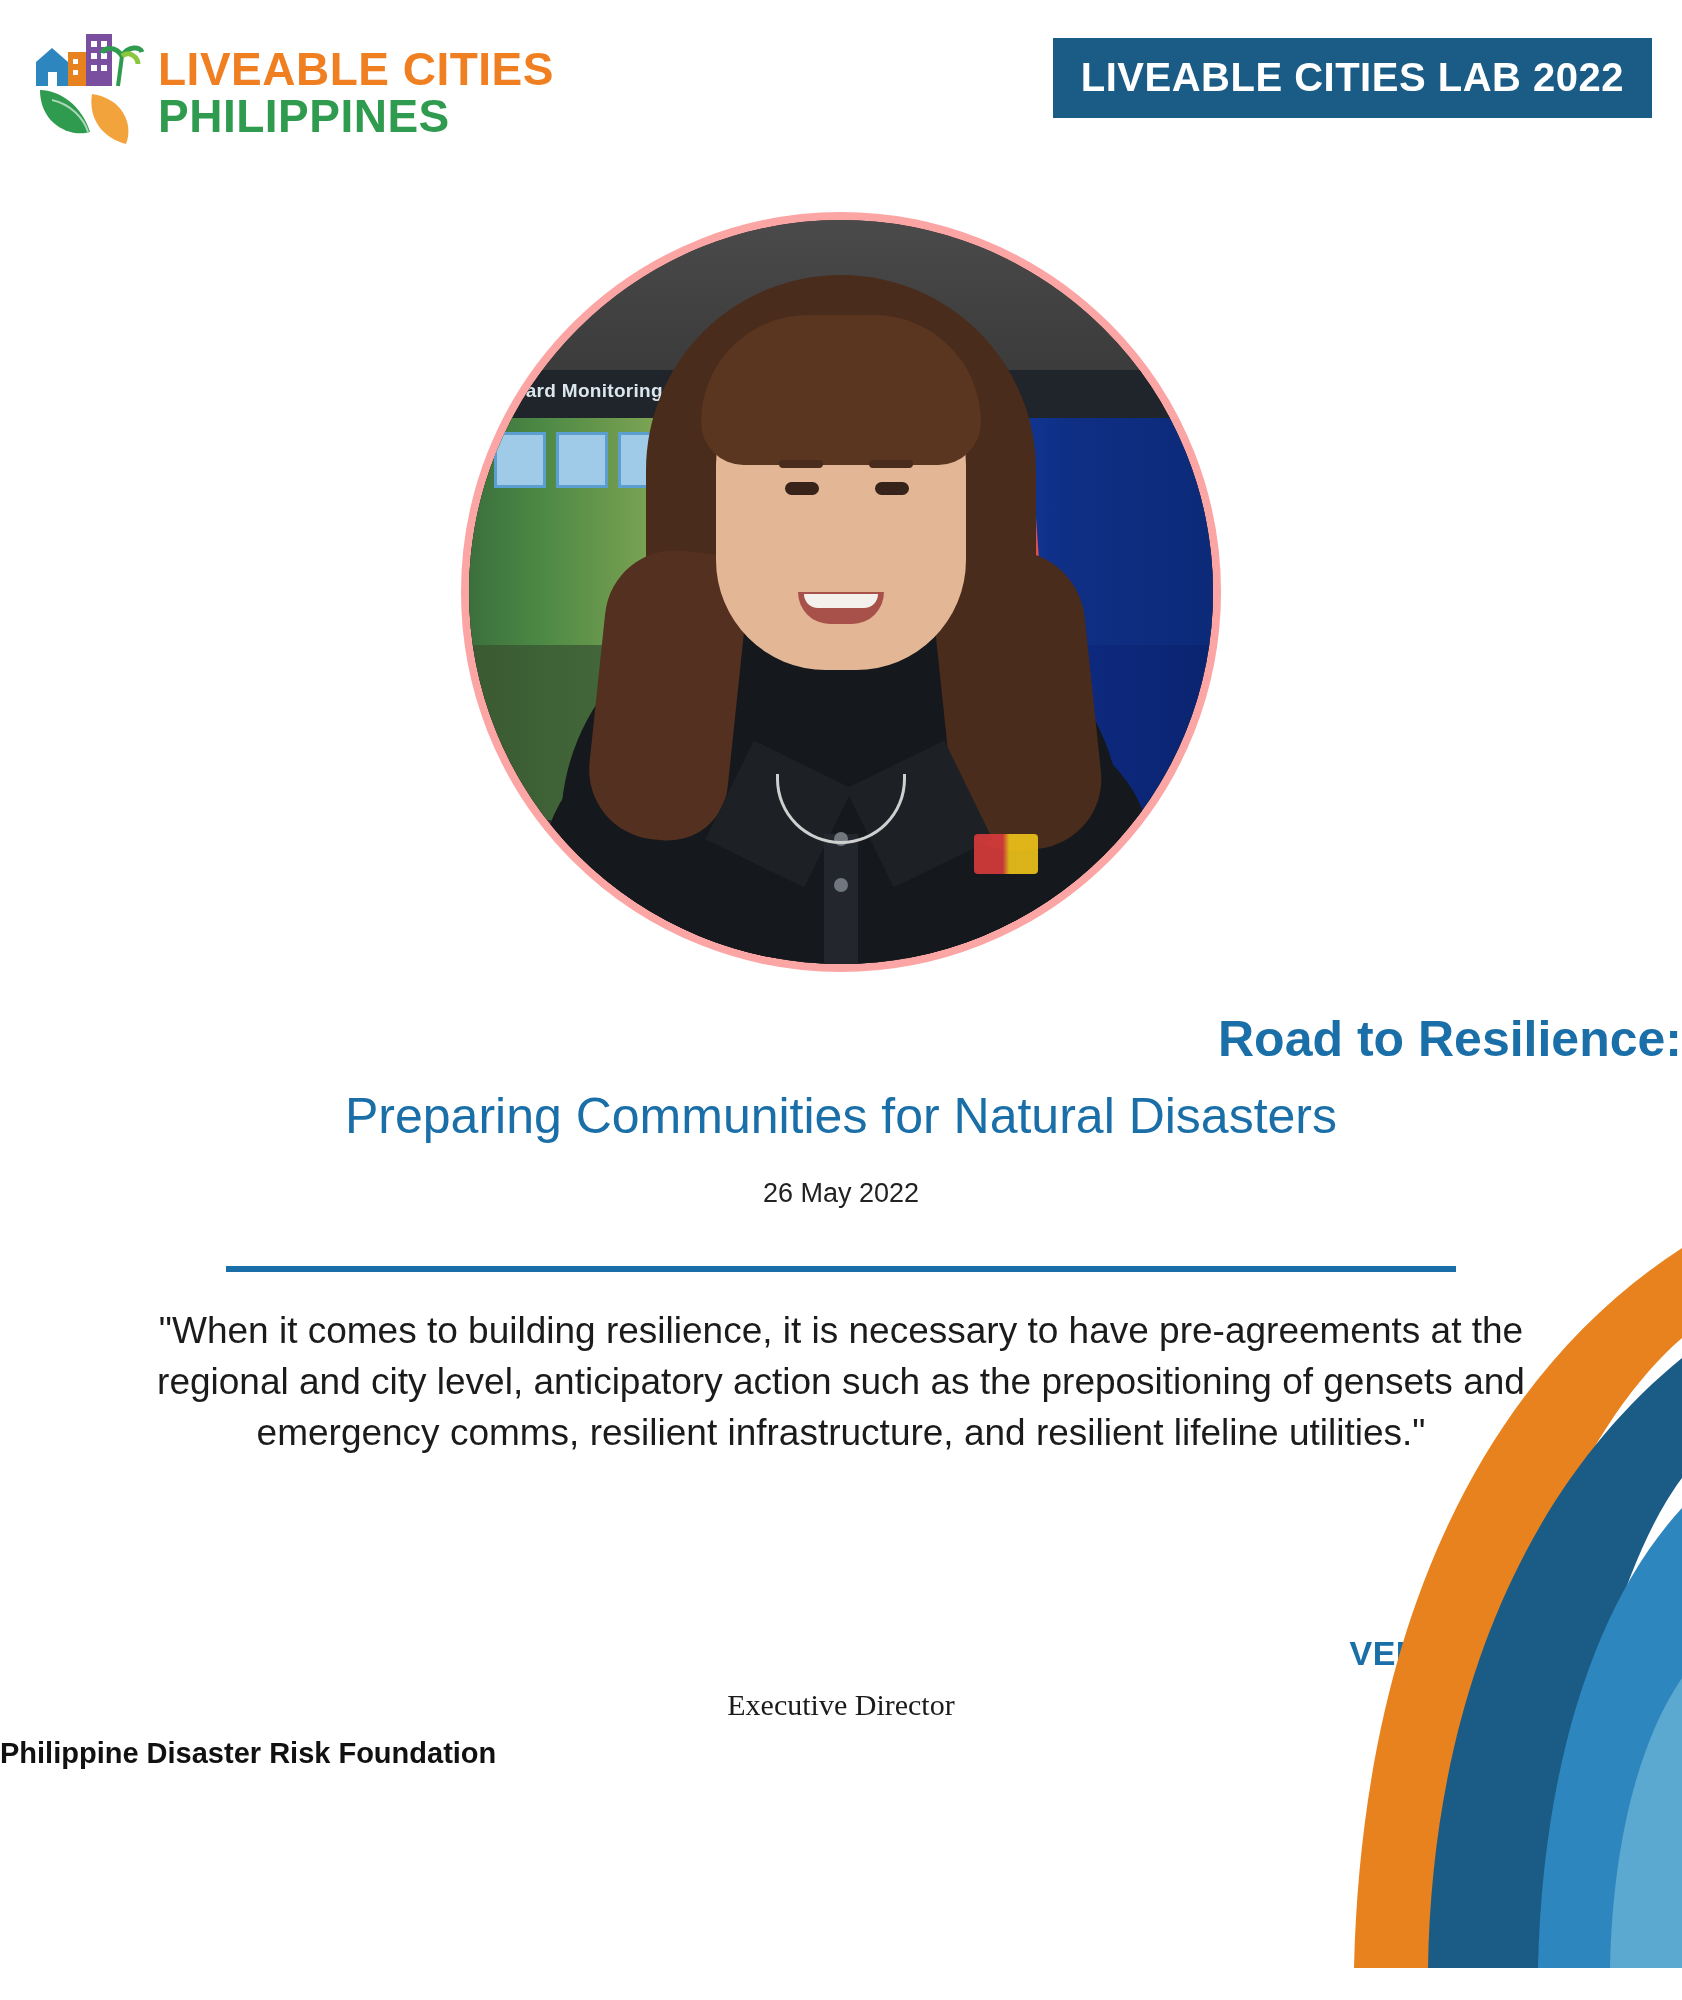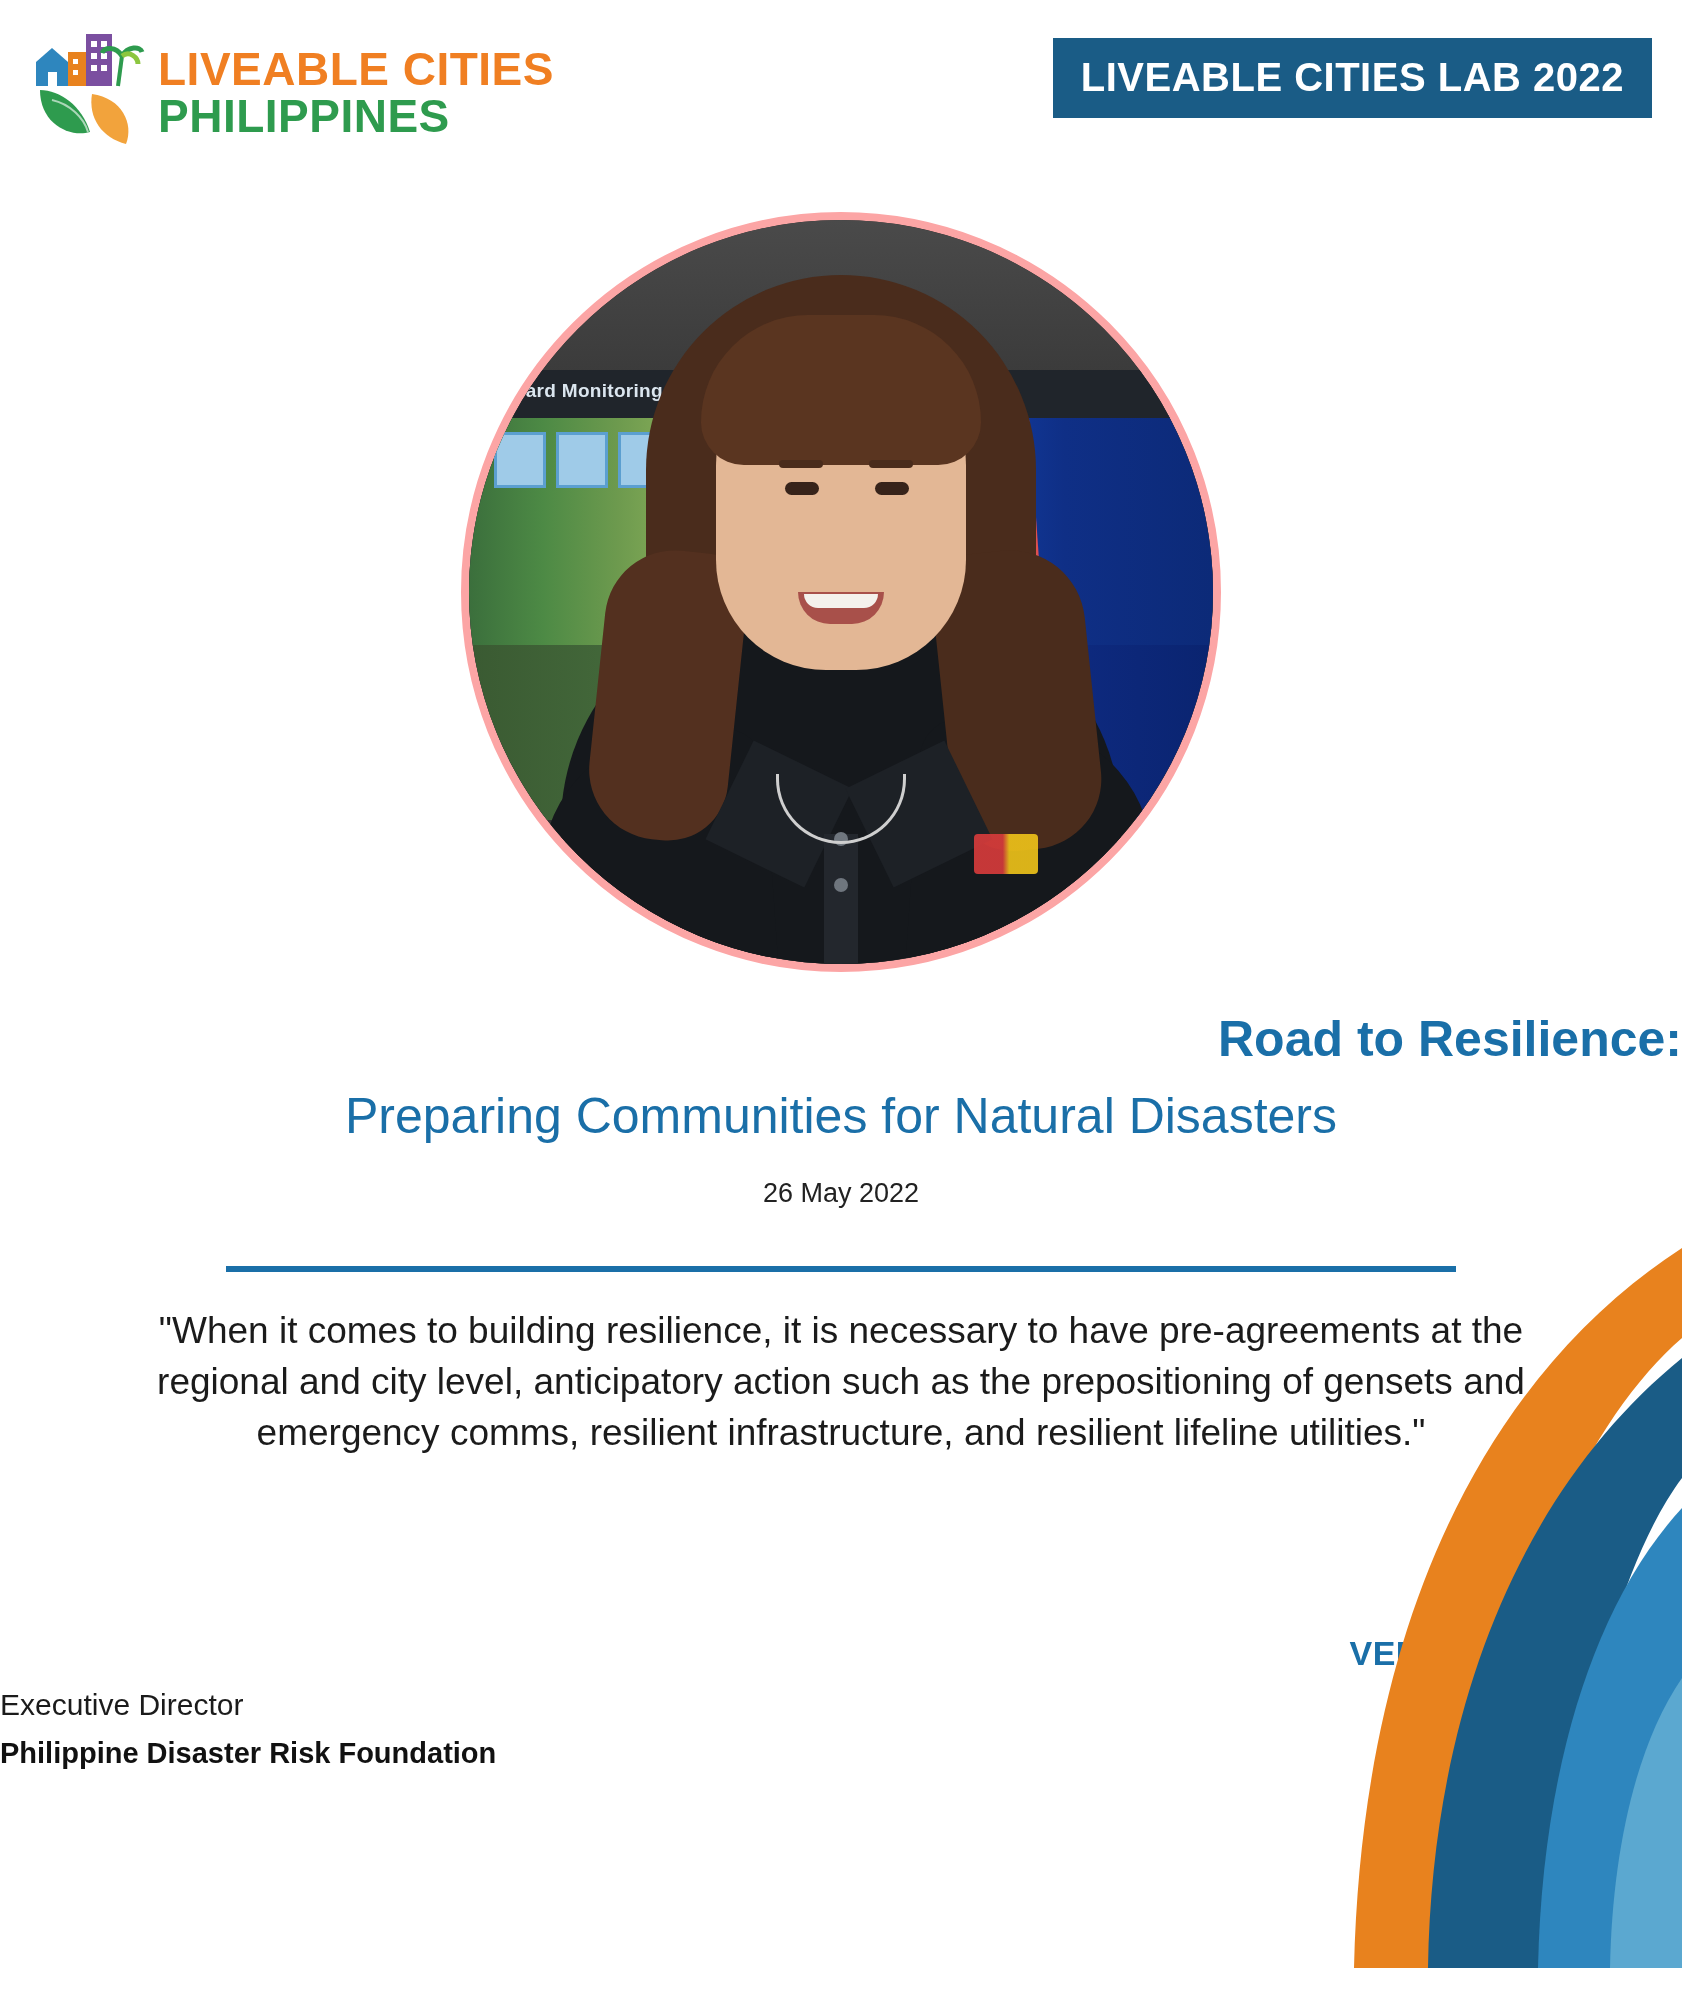--- a/index.html
+++ b/index.html
@@ -384,23 +384,24 @@
     text-align: right;
     font-size: 34px;
     font-weight: bold;
     color: #1A6FA8;
     letter-spacing: 0.4px;
   }
   .speaker-role {
     position: absolute;
     top: 1688px;
     width: 100%;
-    text-align: left;
+    text-align: center;
     font-size: 30px;
     color: #1b1b1b;
+    font-family: Liberation Serif, serif;
   }
   .speaker-org {
     position: absolute;
     top: 1737px;
     width: 100%;
     text-align: left;
     font-size: 29px;
     font-weight: bold;
     color: #111111;
   }

